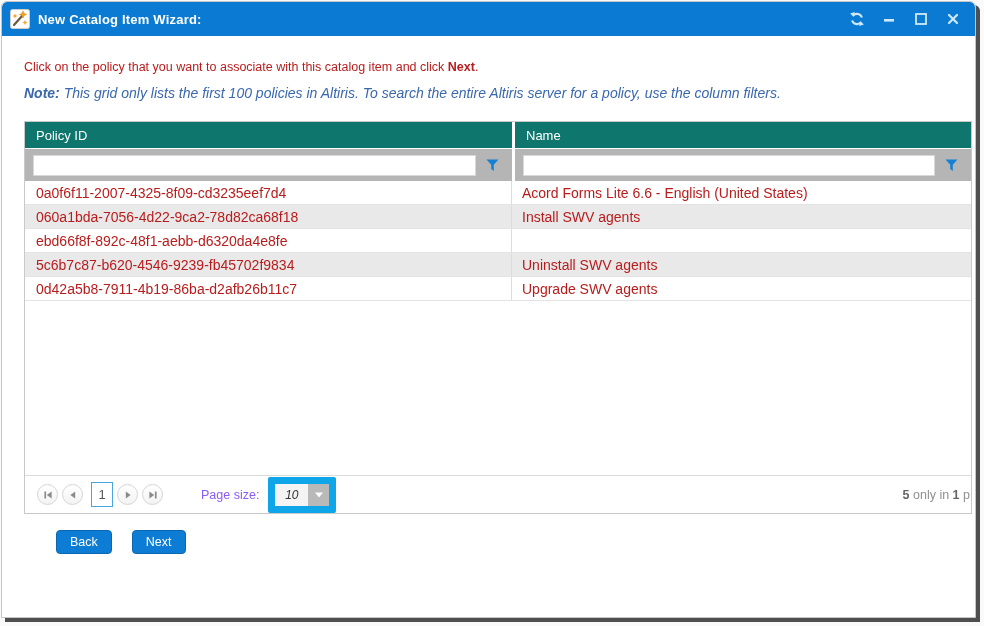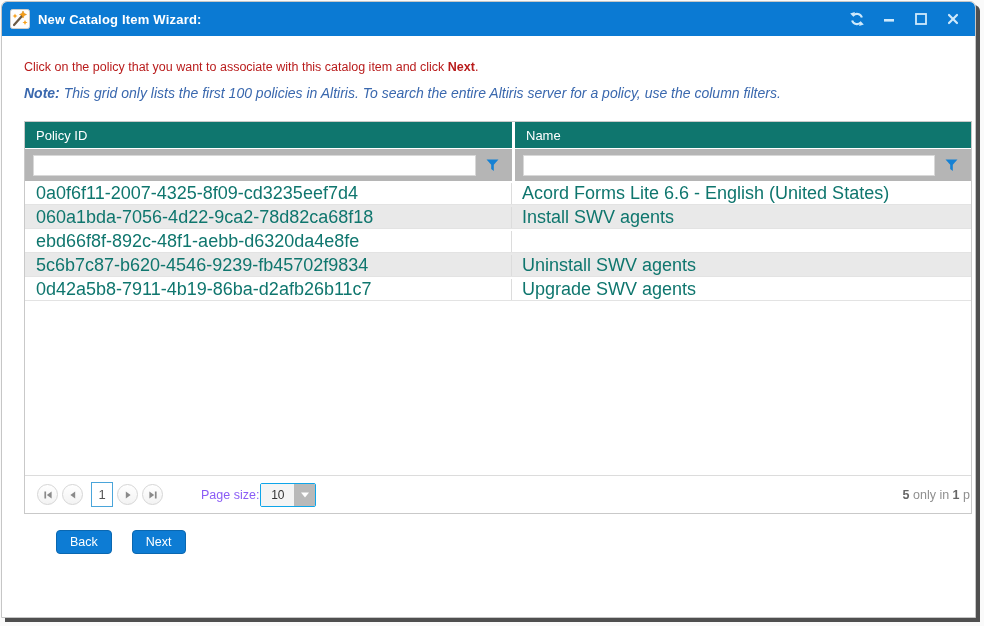--- a/index.html
+++ b/index.html
@@ -44,41 +44,41 @@
   .filter-row { display:flex; background:#fff; margin-top:1px; }
   .fcell { background:#b5b5b5; height:32px; display:flex; align-items:center; padding:0 4px 0 8px; }
   .fcell.first { width:487px; margin-right:3px; }
   .fcell.second { flex:1; }
   .fcell input {
     flex:1; height:21px; border:1px solid #d8d8d8; font-size:12px; padding:0 5px;
     outline:none; background:#fff; font-family:inherit;
   }
   .funnel { width:32px; display:flex; justify-content:center; align-items:center; cursor:pointer; }
 
-  .grid-row { display:flex; height:24px; border-bottom:1px solid #e3e3e3; font-size:18px; color:#0f766e; cursor:pointer; background:#fff;align-items:flex-end; }
+  .grid-row { display:flex; height:24px; border-bottom:1px solid #e3e3e3; font-size:14px; color:#b91c1c; cursor:pointer; background:#fff; }
   .grid-row.alt { background:#e9e9e9; }
   .cell { display:flex; align-items:center; overflow:hidden; white-space:nowrap; }
   .cell-id { width:487px; padding-left:11px; border-right:1px solid #dcdcdc; margin-right:2px; }
   .cell-name { flex:1; padding-left:8px; }
 
   .grid-spacer { flex:1; background:#fff; }
 
   
   .pager { height:38px; border-top:1px solid #dcdcdc; display:flex; align-items:center; padding-left:12px; background:#fff; }
   .nav-btn {
     width:21px; height:21px; border-radius:50%; border:1px solid #d6d6d6;
     background:linear-gradient(#ffffff,#f3f3f3); display:flex; align-items:center;
     justify-content:center; margin-right:4px; cursor:pointer;
   }
   .page-current {
     width:22px; height:25px; border:1px solid #4aa5da; display:flex; align-items:center;
     justify-content:center; font-size:13px; color:#555; margin:0 4px; background:#fff; cursor:pointer;
   }
   .page-size-label { margin-left:34px; font-size:12.5px; color:#8b5cf6; }
-  .page-size { display:flex; margin-left:1px; border:1px solid #0ea5e9; border-radius:2px; overflow:hidden; cursor:pointer; }
+  .page-size { display:flex; margin-left:9px; border:7px solid #0ea5e9; border-radius:2px; overflow:hidden; cursor:pointer;font-style:italic; }
   .page-size-value { width:33px; height:22px; background:#f4f4f4; display:flex; align-items:center; justify-content:center; font-size:12px; color:#333; }
   .page-size-arrow { width:21px; height:22px; background:#b9b9b9; display:flex; align-items:center; justify-content:center; }
   .pager-status { margin-left:auto; font-size:12.5px; color:#8f8f8f; white-space:nowrap; overflow:hidden; padding-right:1px; }
   .pager-status b { color:#666; font-weight:bold; }
 
   
   .bottom-buttons { margin:16px 0 0 30px; display:flex; gap:20px;padding-left:24px; }
   .btn {
     background:#0d7cd4; border:1px solid #0a67b0; color:#fff; font-size:12.5px;
     padding:4px 13px; border-radius:4px; cursor:pointer; font-family:inherit;

